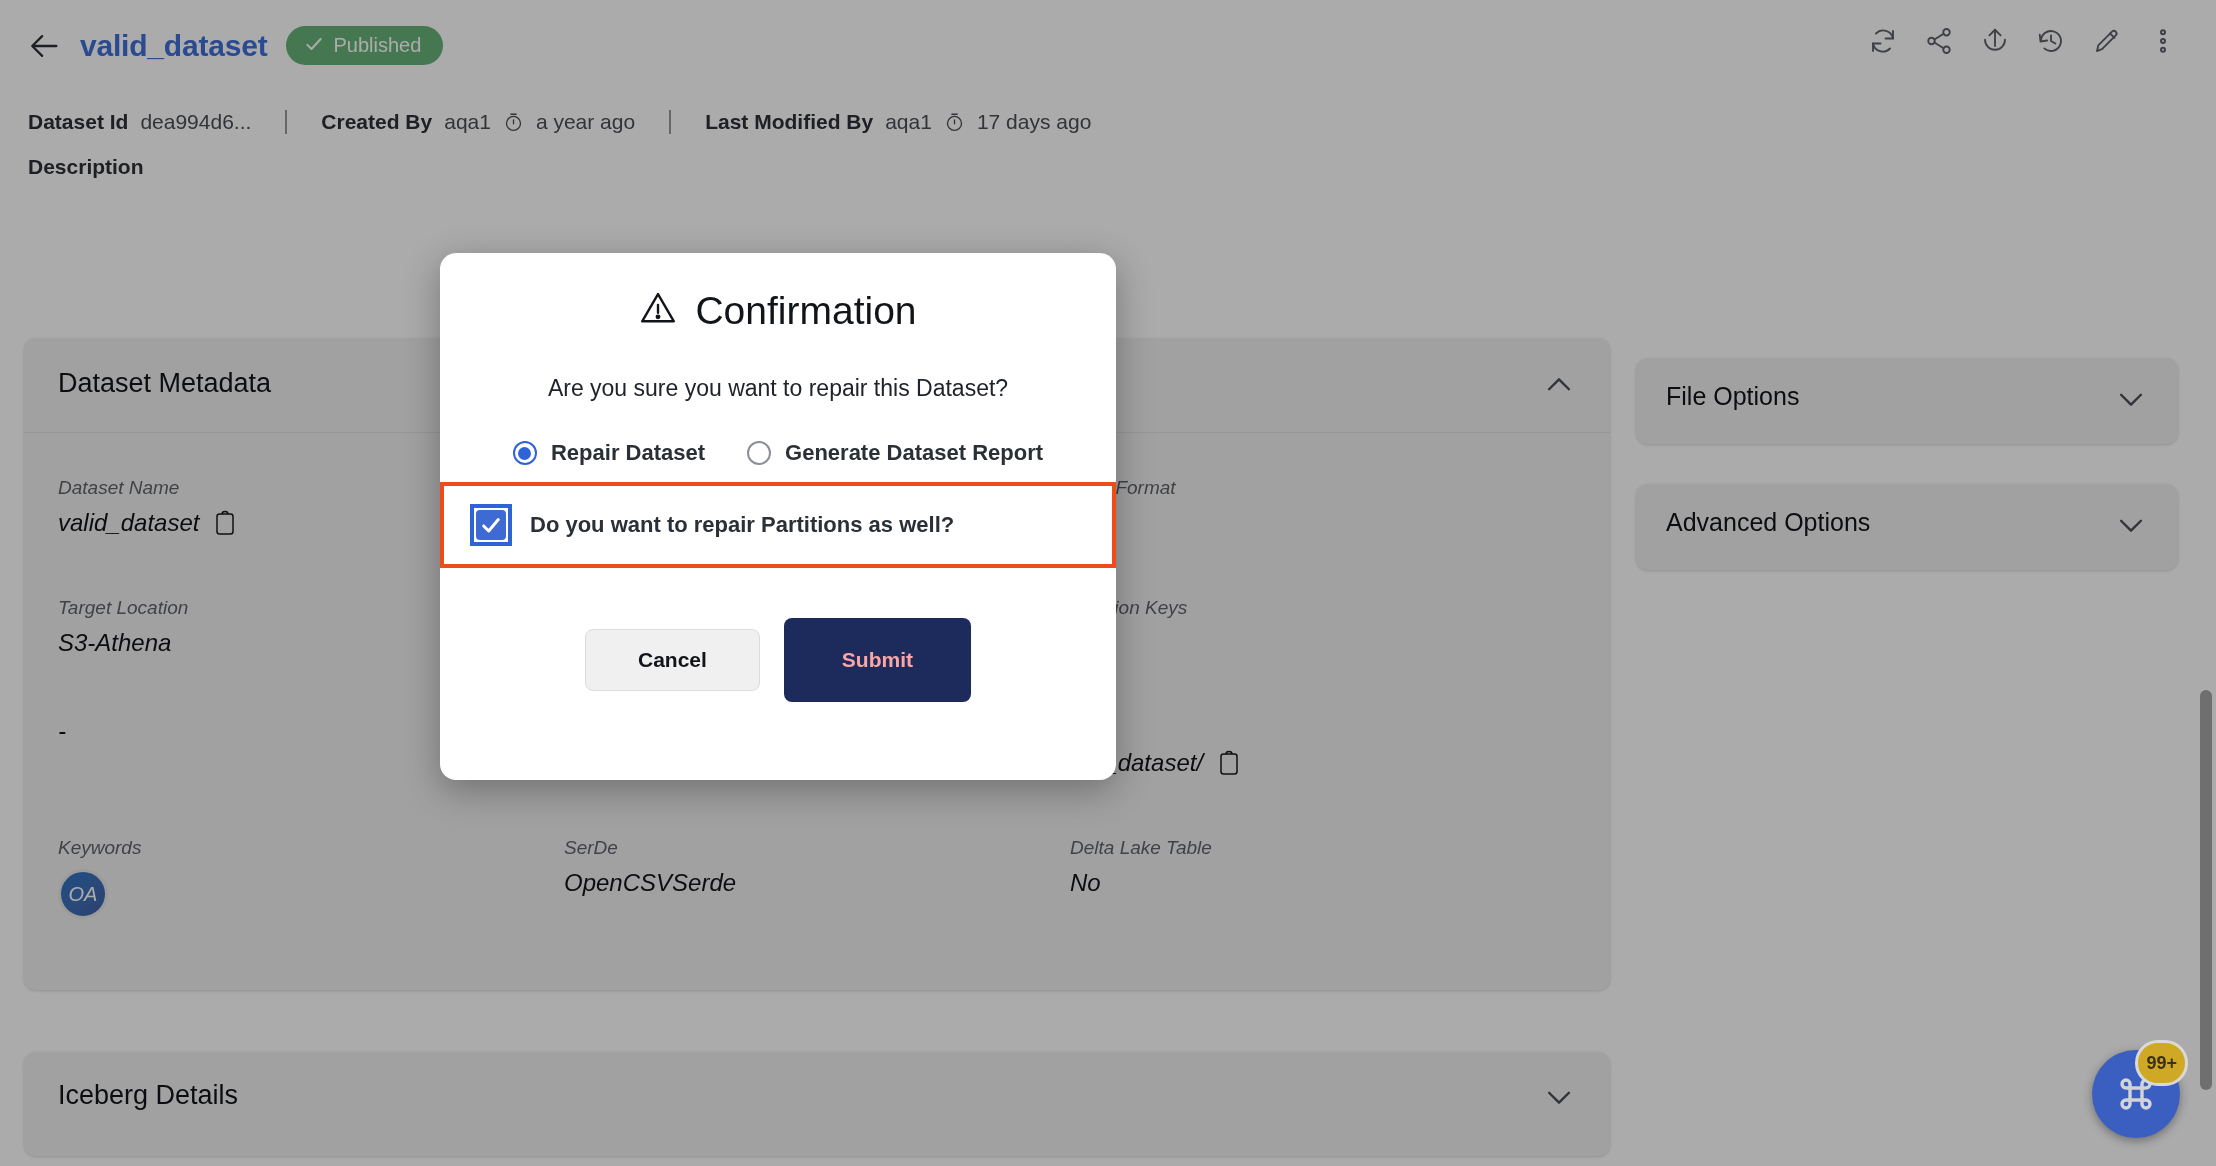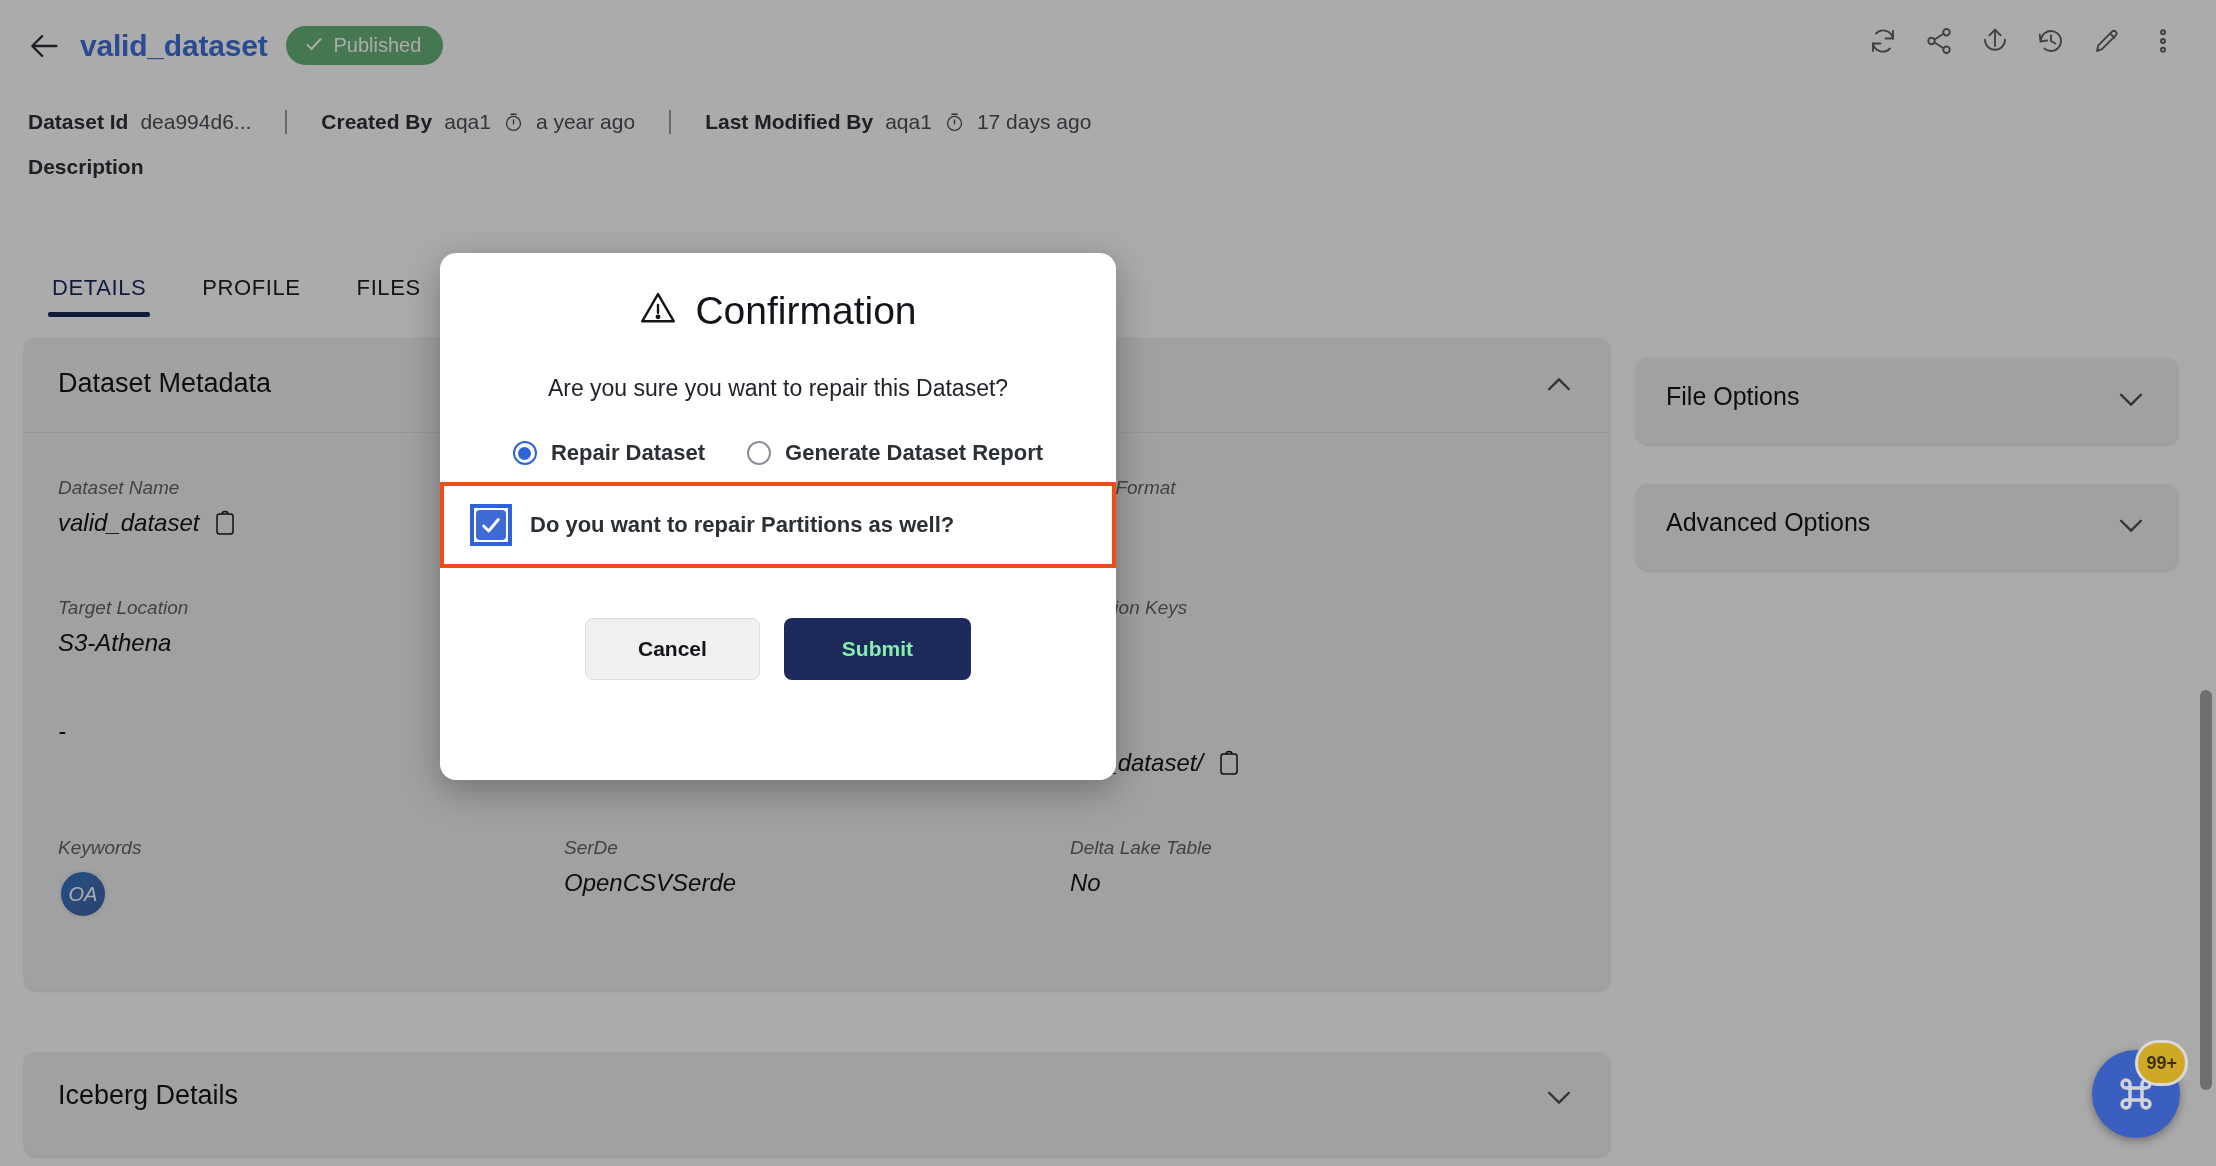--- a/index.html
+++ b/index.html
@@ -189,21 +189,21 @@
   #partition-lbl { font-size: 22px; font-weight: 700; color: #2b2f36; }
 
   #modal-actions {
     margin-top: 50px; display: flex; align-items: center; gap: 24px;
   }
   .btn {
     font-size: 21px; font-weight: 700; border-radius: 8px;
     padding: 18px 52px; border: none; cursor: default;
   }
   #cancel-button { background: #f0f0f0; border: 1px solid #dcdcdc; color: #111418; }
-  #submit-button { background: #1c2b5c; color: #86efac; padding: 19px 58px; }
+  #submit-button { background: #1c2b5c; color: #fca5a5; padding: 30px 58px; }
 </style>
 </head>
 <body>
 
 <div id="page">
 
   <div class="hdr-row">
     <span>
       <svg class="back-arrow" viewBox="0 0 24 24" fill="none" stroke="#2b2f36" stroke-width="1.6" stroke-linecap="round" stroke-linejoin="round">
         <line x1="20" y1="12" x2="4" y2="12"></line>
@@ -294,25 +294,20 @@
             <line x1="9" y1="2.6" x2="15" y2="2.6"></line>
             <line x1="12" y1="9" x2="12" y2="13.5"></line>
         </svg>
       </span>
       <span class="meta-val">17 days ago</span>
     </div>
   </div>
 
   <div class="desc-lbl">Description</div>
 
-  <div class="tabs">
-    <div class="tab active">DETAILS</div>
-    <div class="tab">PROFILE</div>
-    <div class="tab">FILES</div>
-  </div>
 
   <div class="card" id="metadata-card">
     <div class="card-head">
       <span class="card-title">Dataset Metadata</span>
       <span>
         <svg class="chev" viewBox="0 0 24 24" fill="none" stroke="#4a4e55" stroke-width="1.7" stroke-linecap="round" stroke-linejoin="round">
           <polyline points="5,15 12,8 19,15"></polyline>
         </svg>
       </span>
     </div>

